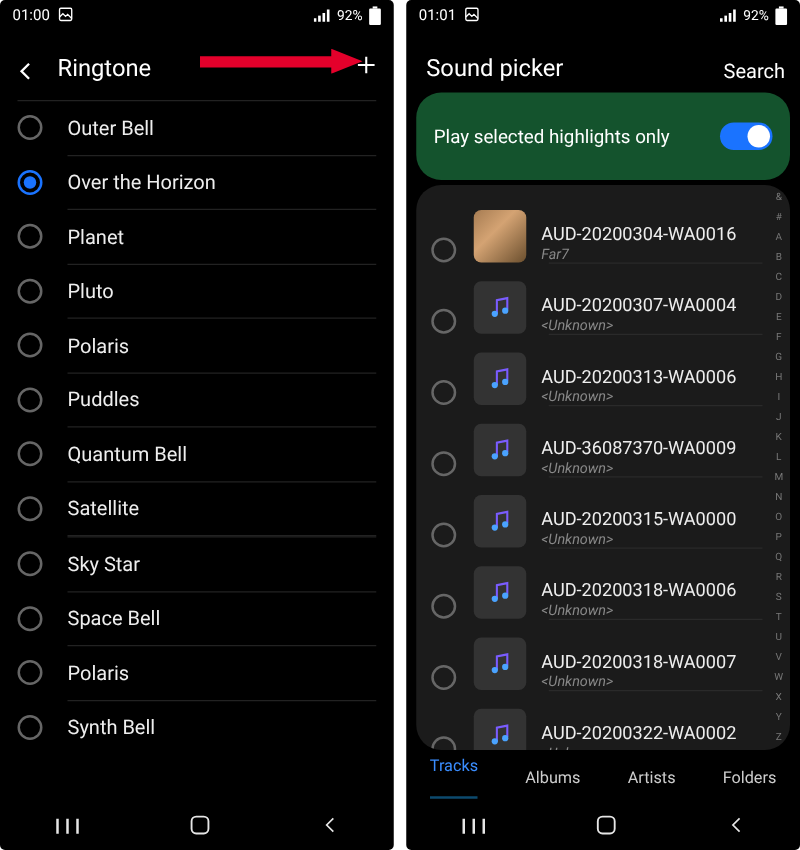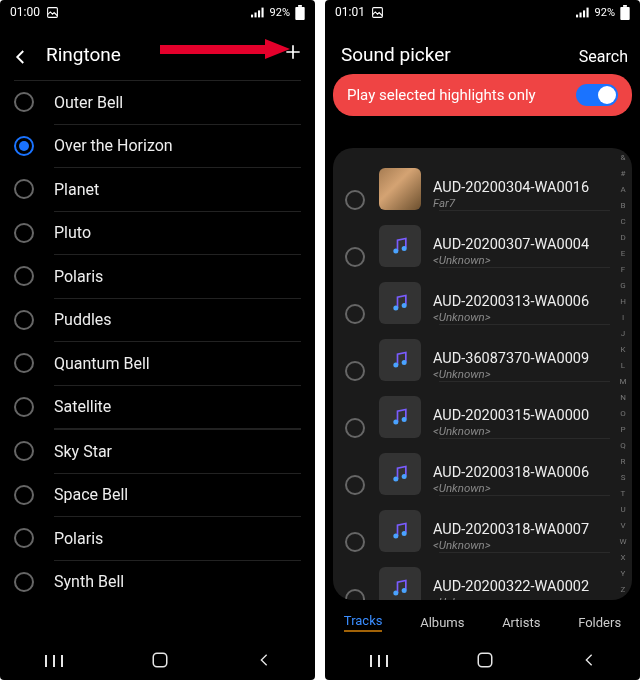--- a/index.html
+++ b/index.html
@@ -12,21 +12,21 @@
   .phone {
     width: 315px; height: 680px; background: #000; position: relative;
     color: #fff; border-radius: 4px; overflow: hidden;
   }
 
   
   .statusbar {
     display: flex; align-items: center; justify-content: space-between;
     height: 24px; padding: 0 10px; font-size: 12px;
   }
-  .sb-left { display: flex; align-items: center; gap: 6px; }
+  .sb-left { display: flex; gap: 6px; }
   .sb-right { display: flex; align-items: center; gap: 5px; }
   .sb-right span { font-size: 11px; text-align: center; }
 
   
   .titlebar {
     display: flex; align-items: flex-end; height: 42px; padding: 0 12px;
     position: relative;
   }
   .titlebar .back { width: 24px; display:flex; align-items:center;}
   .titlebar .title { font-size: 19px; margin-left: 10px; }
@@ -57,22 +57,22 @@
     background:#1a73ff; border-radius:50%;
   }
   .row .label { font-size: 16px; color:#eee;}
   .sep {
     height:1px; background:#222; margin-left:54px; margin-right:14px;
   }
   .sep.full { margin-left:14px; }
 
   
   .card {
-    background:#ef4444; border-radius:20px; margin:8px 8px 10px 8px;
-    padding:10px 14px; display:flex; align-items:center; font-size:15px;
+    background:#14532d; border-radius:20px; margin:8px 8px 10px 8px;
+    padding:24px 14px; display:flex; align-items:center; font-size:15px;
   }
   .card .ct { flex:1; }
   .toggle {
     width:42px; height:22px; background:#1a73ff; border-radius:12px; position:relative;
   }
   .toggle::after{
     content:""; position:absolute; right:2px; top:2px; width:18px; height:18px;
     background:#fff; border-radius:50%;
   }
 
@@ -103,21 +103,21 @@
     font-size:8px; color:#777; text-align:center; letter-spacing:0;
   }
   .indexbar span { line-height:1.05; }
 
   
   .tabs {
     position:absolute; bottom:36px; left:0; right:0; height:44px;
     display:flex; align-items:center; justify-content:space-around;
     font-size:13px; color:#ccc;
   }
-  .tabs .active { color:#3a8dff; border-bottom:2px solid #a16207; padding-bottom:2px;}
+  .tabs .active { color:#3a8dff; border-bottom:2px solid #0c4a6e; padding-bottom:16px;}
 
   
   .navbar {
     position:absolute; bottom:0; left:0; right:0; height:36px;
     display:flex; align-items:center; justify-content:space-around;
   }
   .navbar svg { opacity:.9;}
 </style>
 </head>
 <body>

